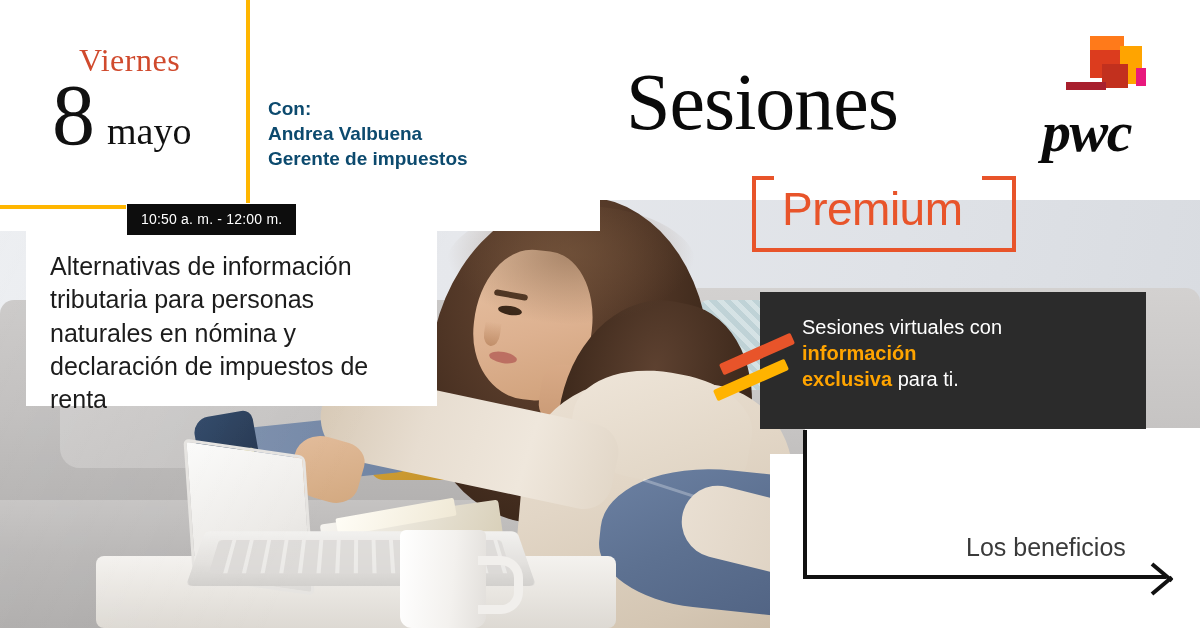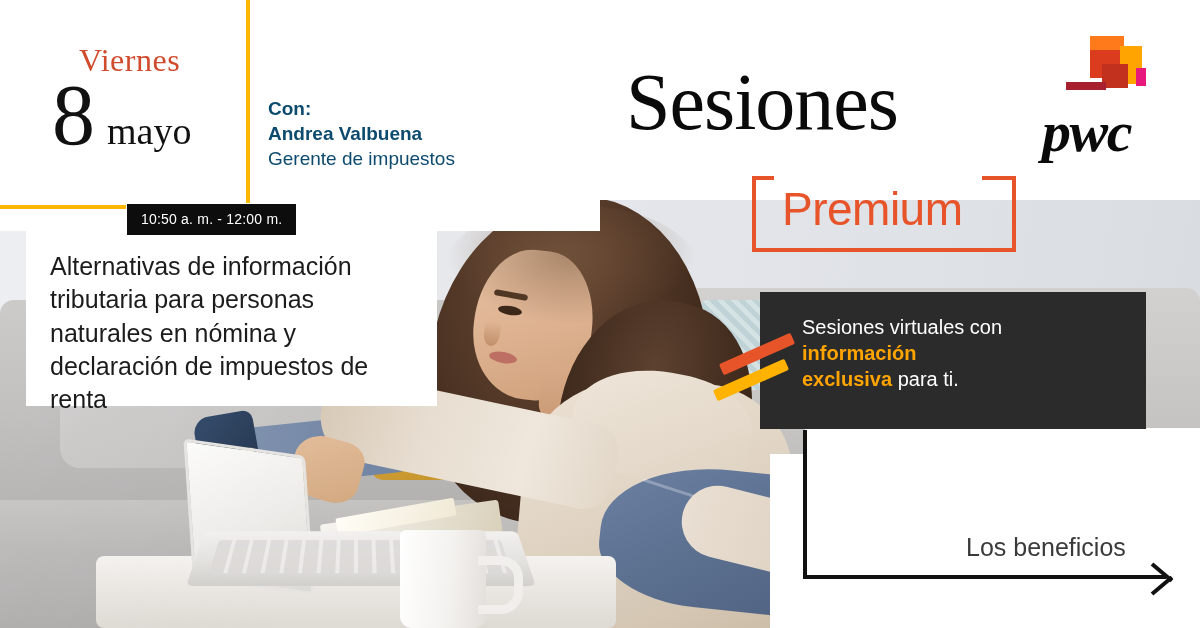--- a/index.html
+++ b/index.html
@@ -113,21 +113,21 @@
   .date-block{position:absolute;left:52px;top:44px;width:190px;}
   .viernes{font-family:Liberation Serif, serif;font-size:32px;color:#d04a2d;line-height:1;letter-spacing:.5px;margin-left:27px;}
   .day-row{display:flex;align-items:flex-end;margin-top:2px;}
   .day-num{font-family:"Liberation Serif",serif;font-size:86px;color:#111111;line-height:.88;font-weight:400;}
   .day-mon{font-family:"Liberation Serif",serif;font-size:38px;color:#111111;line-height:1;padding-bottom:4px;margin-left:12px;}
 
   
   .speaker{position:absolute;left:268px;top:96px;width:280px;color:#0c4a6e;}
   .speaker .lbl{font-size:19px;font-weight:bold;line-height:1.32;}
   .speaker .nm{font-size:19px;font-weight:bold;line-height:1.32;}
-  .speaker .role{font-size:19px;font-weight:normal;line-height:1.32;}
+  .speaker .role{font-size:19px;font-weight:bold;line-height:1.32;}
 
   
   .time-badge{position:absolute;left:127px;top:204px;background:#0d0d0d;color:#ffffff;
       font-size:14px;padding:7px 14px 8px;letter-spacing:.2px;white-space:nowrap;}
 
   
   .desc{position:absolute;left:50px;top:250px;width:372px;color:#1c1c1c;
       font-size:25px;line-height:1.33;}
 
   

